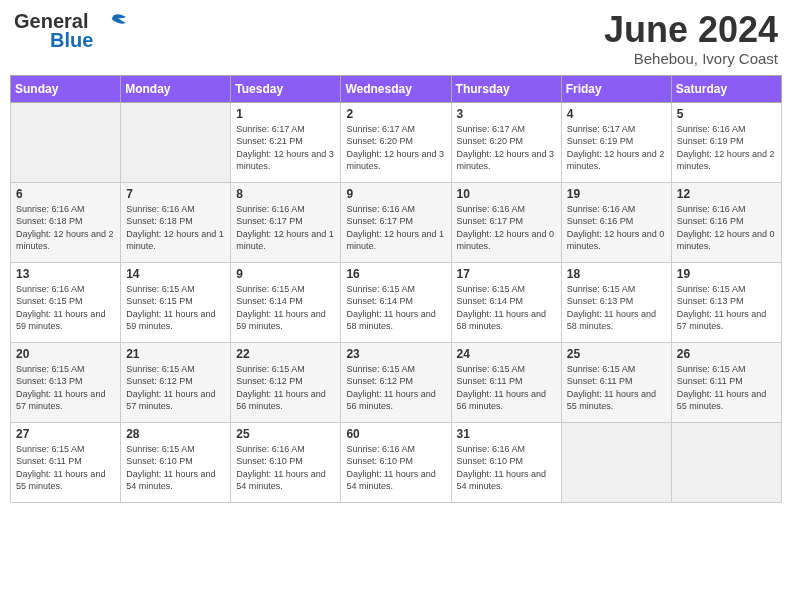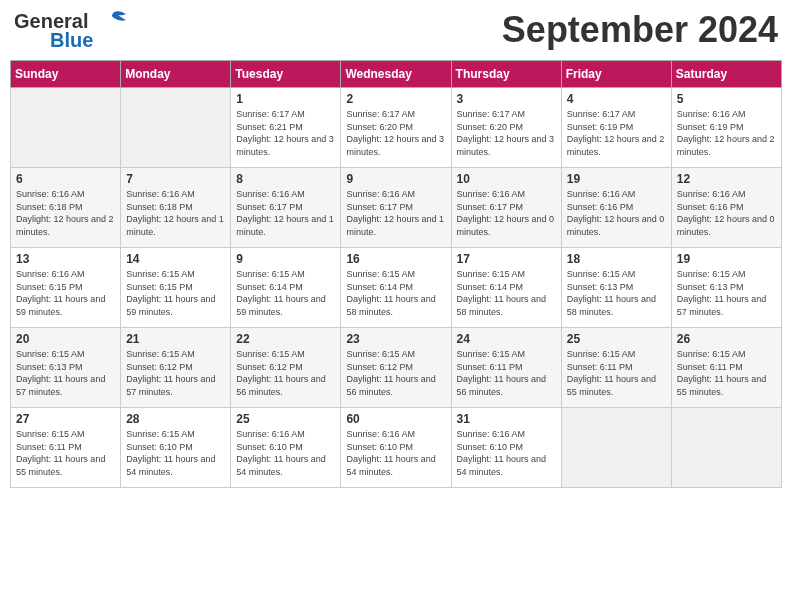--- a/index.html
+++ b/index.html
@@ -34,21 +34,21 @@
     .location {
       font-size: 15px;
       color: #555;
     }
     table {
       width: 100%;
       border-collapse: collapse;
       table-layout: fixed;
     }
     thead tr {
-      background-color: #be185d;
+      background-color: #8b5cf6;
       color: #fff;
     }
     thead th {
       padding: 6px 4px;
       font-size: 12px;
       font-weight: bold;
       text-align: left;
       border: 1px solid #aaa;
     }
     tbody td {
@@ -82,30 +82,31 @@
     }
     .empty-cell {
       background: #f0f0f0 !important;
     }
   </style>
 </head>
 <body>
 
 <div class="header">
   <div class="logo">
-    <div style="display:flex;align-items:flex-start;gap:18px;">
+    <div style="display:flex;align-items:flex-end;gap:18px;">
       <span style="font-size:20px;font-weight:bold;color:#333;">General</span>
       <svg width="24" height="20" viewBox="0 0 24 20">
         <path d="M8 2 Q14 0 20 4 Q16 6 12 5 Q16 8 20 10 Q14 12 8 8 Q4 6 8 2Z" fill="#1a6bb5"></path>
       </svg>
     </div>
     <span style="font-size:20px;font-weight:bold;color:#1a6bb5;margin-top:-4px;margin-left:36px;">Blue</span>
   </div>
   <div class="title-block">
-    <div class="month-title">September 2024</div>
+    <div class="month-title">June 2024</div>
+    <div class="location">Behebou, Ivory Coast</div>
   </div>
 </div>
 
 <table>
   <thead>
     <tr>
     <th>Sunday</th>
         <th>Monday</th>
         <th>Tuesday</th>
         <th>Wednesday</th>

